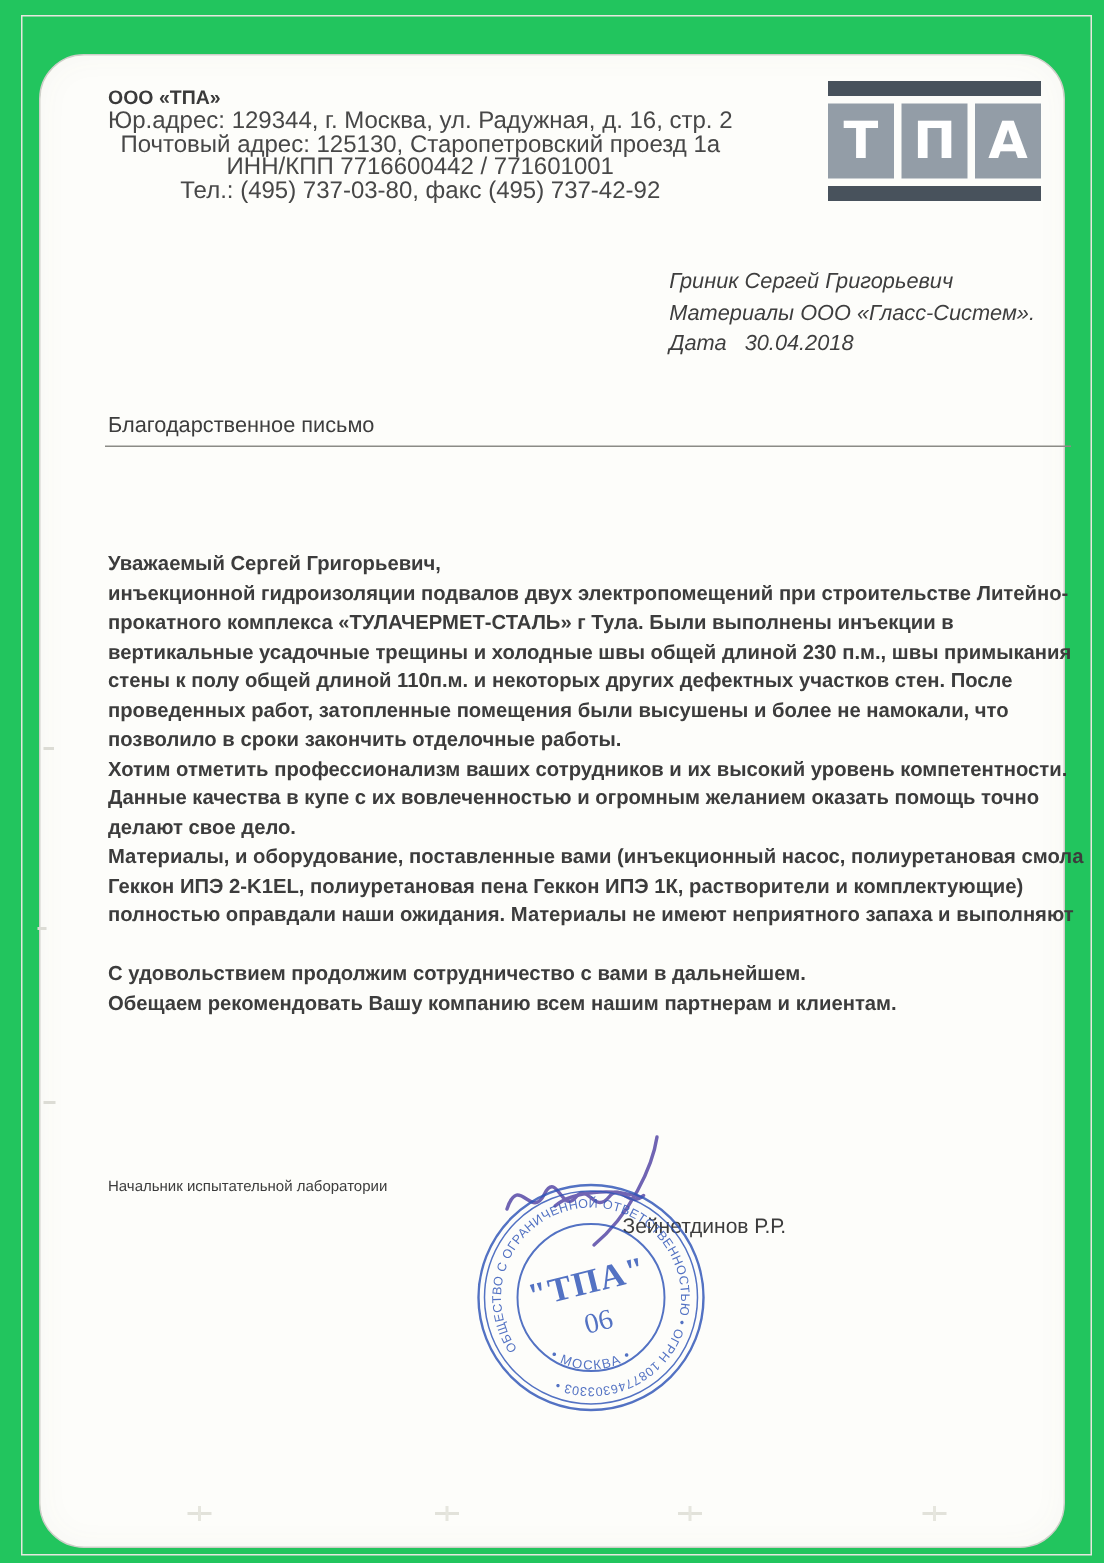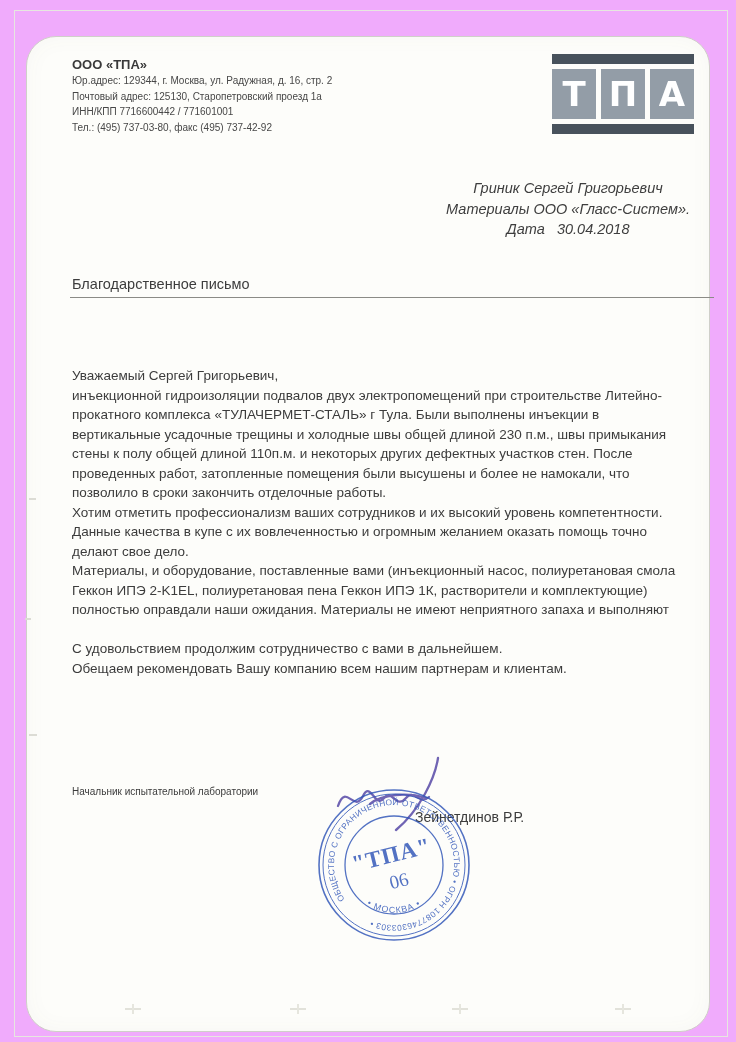--- a/index.html
+++ b/index.html
@@ -1,46 +1,46 @@
 <!DOCTYPE html>
 <html><head>
 <meta charset="utf-8">
 <style>
   html,body{margin:0;padding:0;background:#efefea;}
   .screen{
     position:relative;width:736px;height:1042px;overflow:hidden;
-    background:#f0abfc;font-family:"Liberation Sans",sans-serif;color:#3d3d3d;
+    background:#22c55e;font-family:"Liberation Sans",sans-serif;color:#3d3d3d;
   }
   .outer-frame{position:absolute;left:14px;top:10px;right:8px;bottom:5px;
     border:1px solid #e7e7df;pointer-events:none;}
   .paper{position:absolute;left:26px;top:36px;width:682px;height:994px;
     background:#fdfdfa;border:1px solid #cfcfc9;border-radius:30px;
     box-shadow:inset 0 0 22px rgba(90,90,80,.04);}
   
   .header-block{position:absolute;left:72px;top:56px;}
   .company-name{font-size:13px;font-weight:bold;color:#3a3a3a;line-height:17px;}
-  .header-lines .hline{font-size:10px;line-height:15.6px;color:#474747;}
+  .header-lines .hline{font-size:16px;line-height:15.6px;color:#474747;text-align:center;}
   
   .logo{position:absolute;left:552px;top:54px;width:142px;}
   .logo-bar{height:10px;background:#48525c;}
   .logo-tiles{display:flex;gap:5px;margin:5px 0;}
   .logo-tile{width:44px;height:50px;background:#939da7;display:flex;
     align-items:center;justify-content:center;}
   .logo-letter{color:#ffffff;font-weight:bold;font-size:34px;
     font-family:"DejaVu Sans",sans-serif;line-height:1;}
   
-  .recipient{position:absolute;right:46px;top:178px;text-align:center;
+  .recipient{position:absolute;right:46px;top:178px;text-align:left;
     font-style:italic;font-size:14.5px;}
   .recipient .rline{line-height:20.5px;color:#3e3e3e;}
   
   .letter-title{position:absolute;left:72px;top:276px;font-size:14.5px;color:#3d3d3d;}
   .title-rule{position:absolute;left:70px;top:297px;width:644px;height:1px;
     background:#8b8b86;}
   
-  .body-text{position:absolute;left:72px;top:366px;width:650px;font-size:13.5px;}
+  .body-text{position:absolute;left:72px;top:366px;width:650px;font-size:13.5px;font-weight:bold;}
   .body-text .bline{line-height:19.5px;color:#3c3c3c;white-space:nowrap;}
   
   .signature-role{position:absolute;left:72px;top:786px;font-size:10px;color:#3c3c3c;}
   .signature-name{position:absolute;left:415px;top:786px;font-size:14px;color:#3c3c3c;margin-top:23px;}
   .signature-ink{position:absolute;left:330px;top:754px;}
   
   .stamp{position:absolute;left:315px;top:786px;opacity:.82;}
   
   .edge-mark{position:absolute;background:#dcdcd5;}
   .bottom-mark{position:absolute;width:16px;height:2px;background:#e2e2da;}

